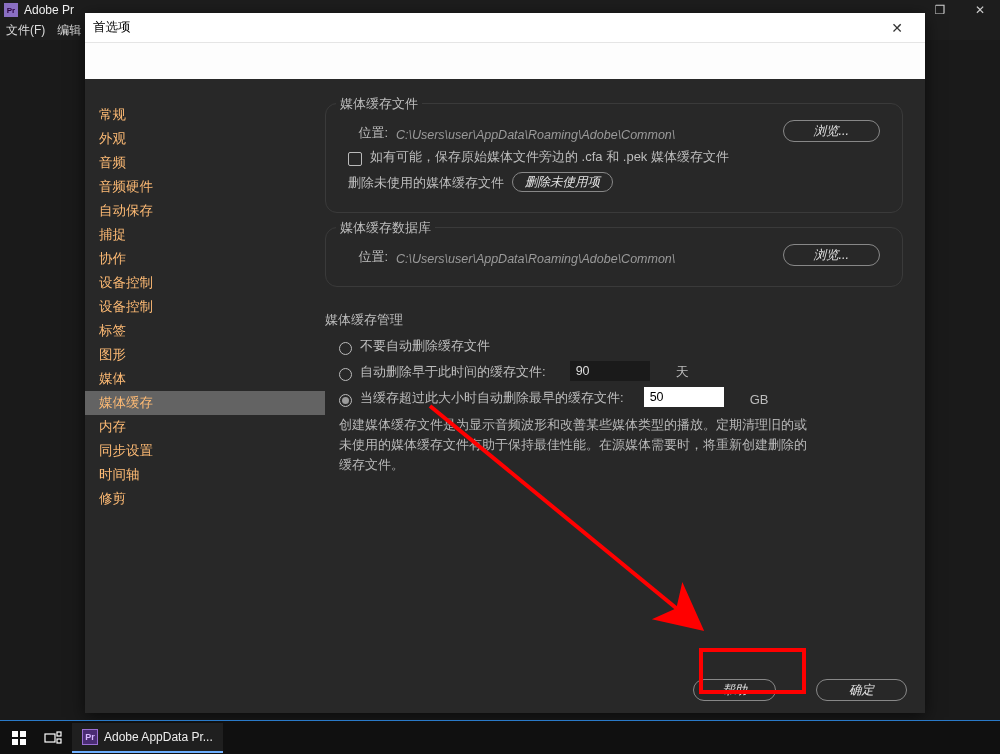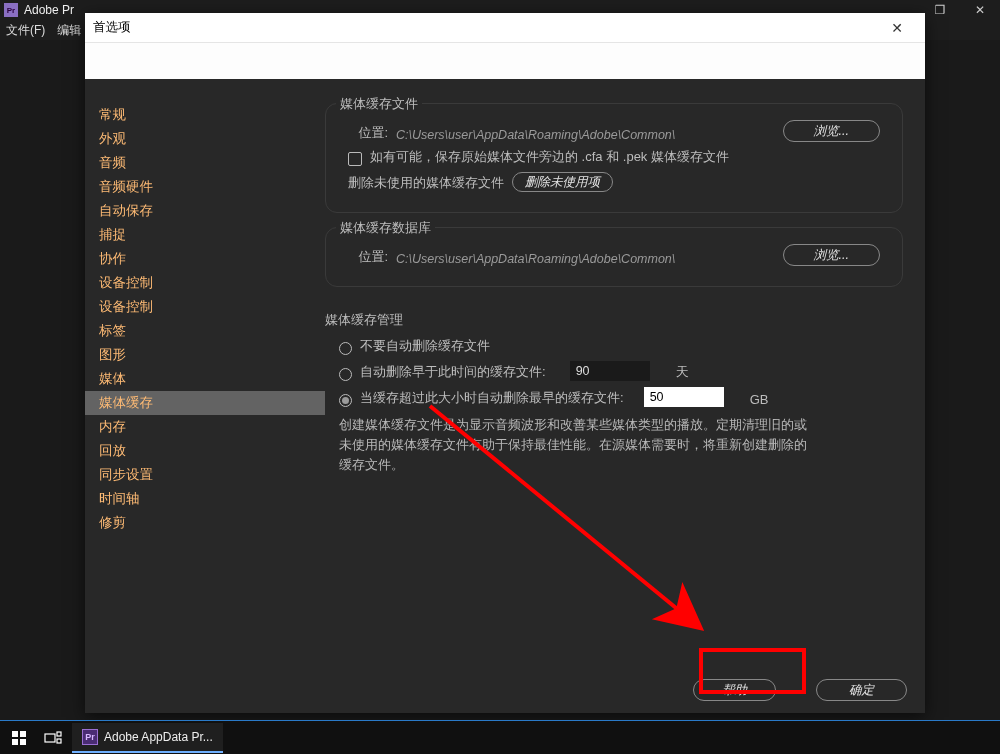--- a/index.html
+++ b/index.html
@@ -193,21 +193,20 @@
         <div class="sidebar-item">自动保存</div>
         <div class="sidebar-item">捕捉</div>
         <div class="sidebar-item">协作</div>
         <div class="sidebar-item">设备控制</div>
         <div class="sidebar-item">设备控制</div>
         <div class="sidebar-item">标签</div>
         <div class="sidebar-item">图形</div>
         <div class="sidebar-item">媒体</div>
         <div class="sidebar-item selected">媒体缓存</div>
         <div class="sidebar-item">内存</div>
-        <div class="sidebar-item">回放</div>
         <div class="sidebar-item">同步设置</div>
         <div class="sidebar-item">时间轴</div>
         <div class="sidebar-item">修剪</div>
       </div>
 
     <div class="content">
 
       <div class="section">
         <div class="section-title">媒体缓存文件</div>
         <div class="row">

